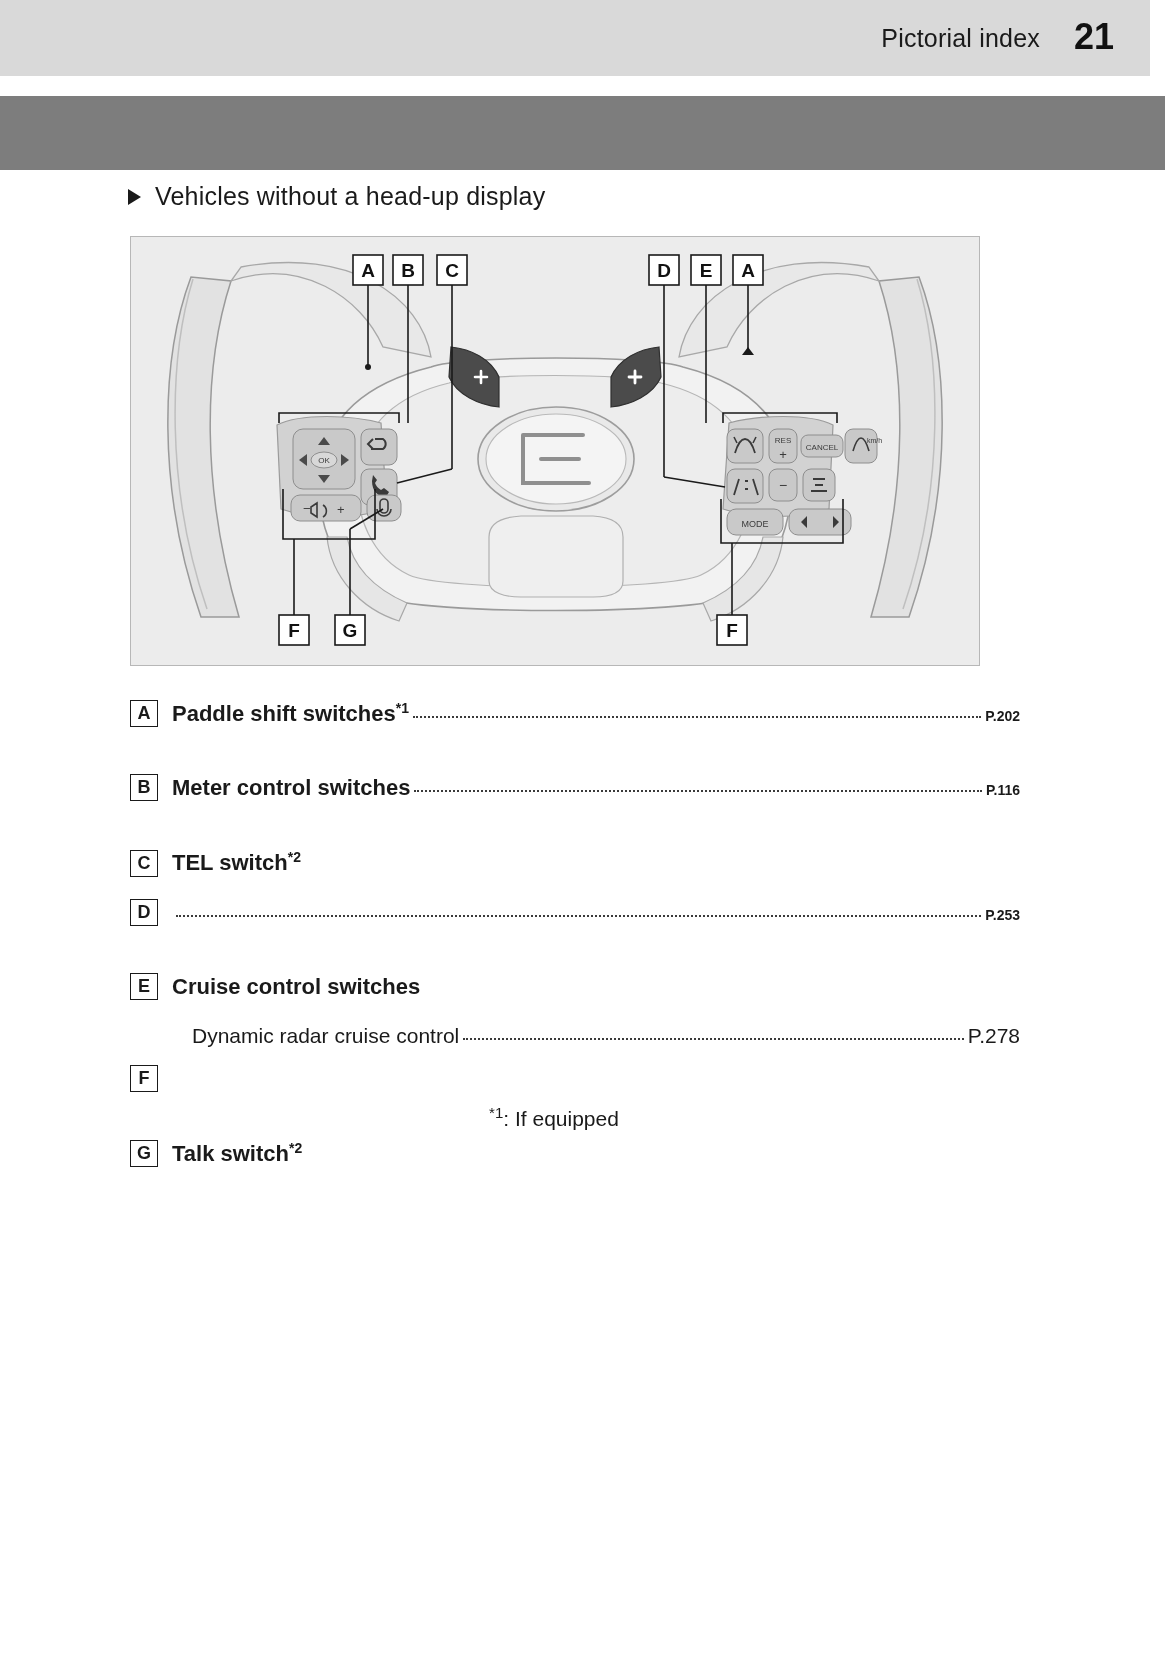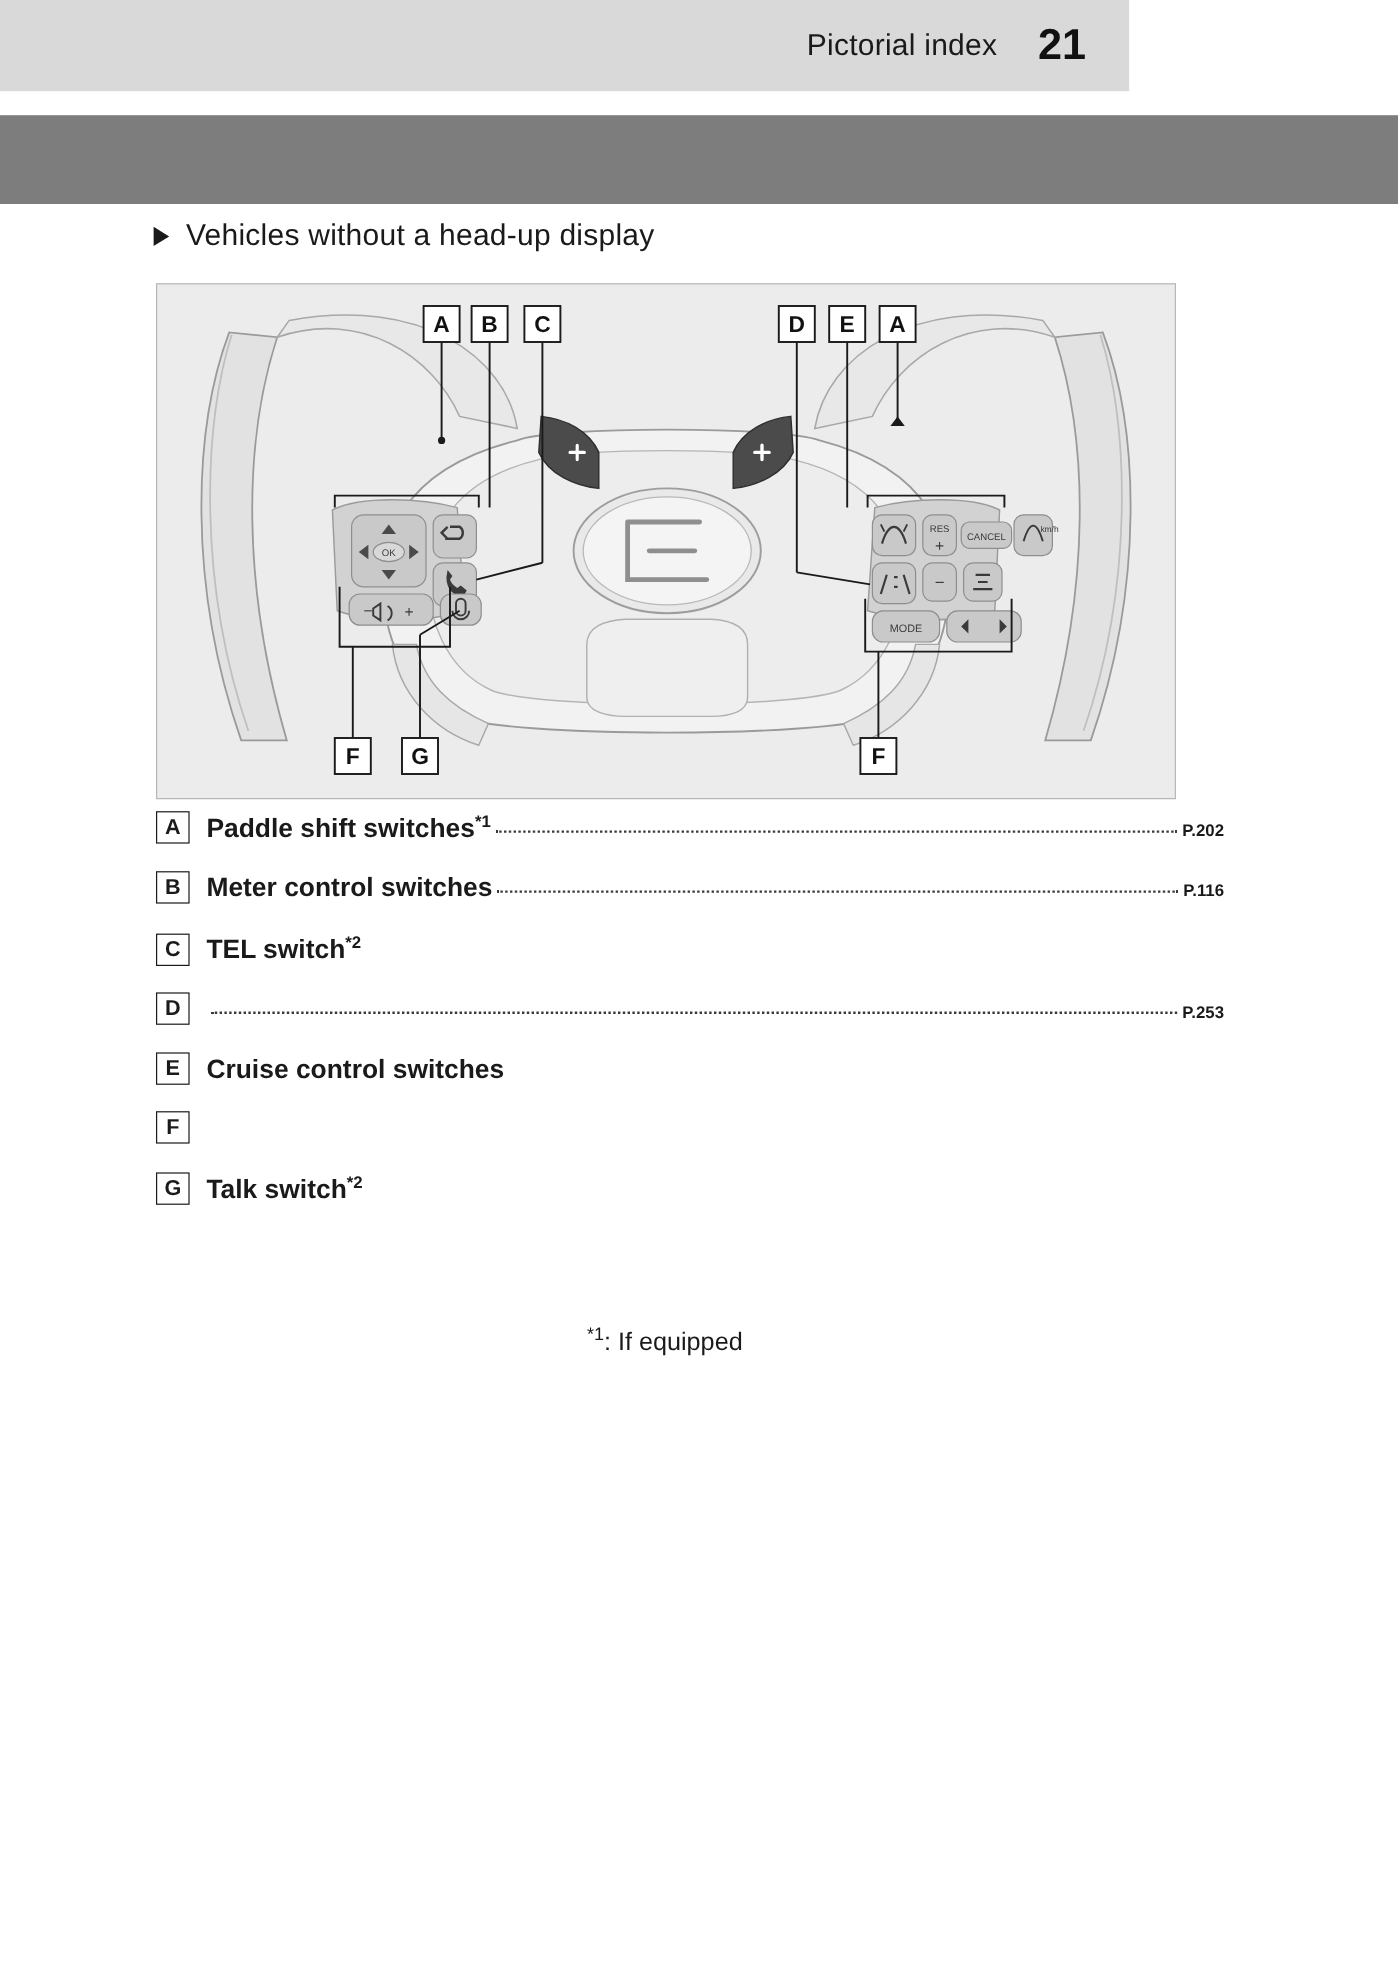--- a/index.html
+++ b/index.html
@@ -13,21 +13,21 @@
     position: relative;
     font-family: "Liberation Sans", sans-serif;
     color: #1a1a1a;
     overflow: hidden;
   }
 
   
   .page-header {
     position: absolute;
     top: 0; left: 0;
-    width: 941px;
+    width: 1150px;
     height: 76px;
     background: #d9d9d9;
   }
   .header-title {
     position: absolute;
     right: 110px;
     top: 24px;
     font-size: 25px;
     letter-spacing: 0.2px;
     color: #1a1a1a;
@@ -105,20 +105,21 @@
     font-size: 18px;
     font-weight: bold;
     margin-right: 14px;
     position: relative;
     top: -2px;
   }
   .legend-text {
     font-size: 22px;
     font-weight: bold;
     white-space: nowrap;
+    margin-top: 24px;
   }
   .legend-text .sup {
     font-size: 14px;
     vertical-align: super;
     font-weight: bold;
   }
   .dots {
     flex: 1 1 auto;
     border-bottom: 2.5px dotted #3a3a3a;
     margin: 0 4px 6px 4px;
@@ -346,20 +347,25 @@
     <div class="lbl-box">D</div>
     <div class="dots"></div>
     <div class="page-ref">P.253</div>
   </div>
 
   <div class="legend-row no-ref-row">
     <div class="lbl-box">E</div>
     <div class="legend-text"><span>Cruise control switches</span></div>
   </div>
 
+  <div class="sub-row">
+    <div class="sub-text">Dynamic radar cruise control</div>
+    <div class="dots"></div>
+    <div class="sub-ref">P.278</div>
+  </div>
 
 
   <div class="legend-row no-ref-row">
     <div class="lbl-box">F</div>
   </div>
 
   <div class="legend-row no-ref-row">
     <div class="lbl-box">G</div>
     <div class="legend-text"><span>Talk switch</span><span class="sup">*2</span></div>
   </div>

